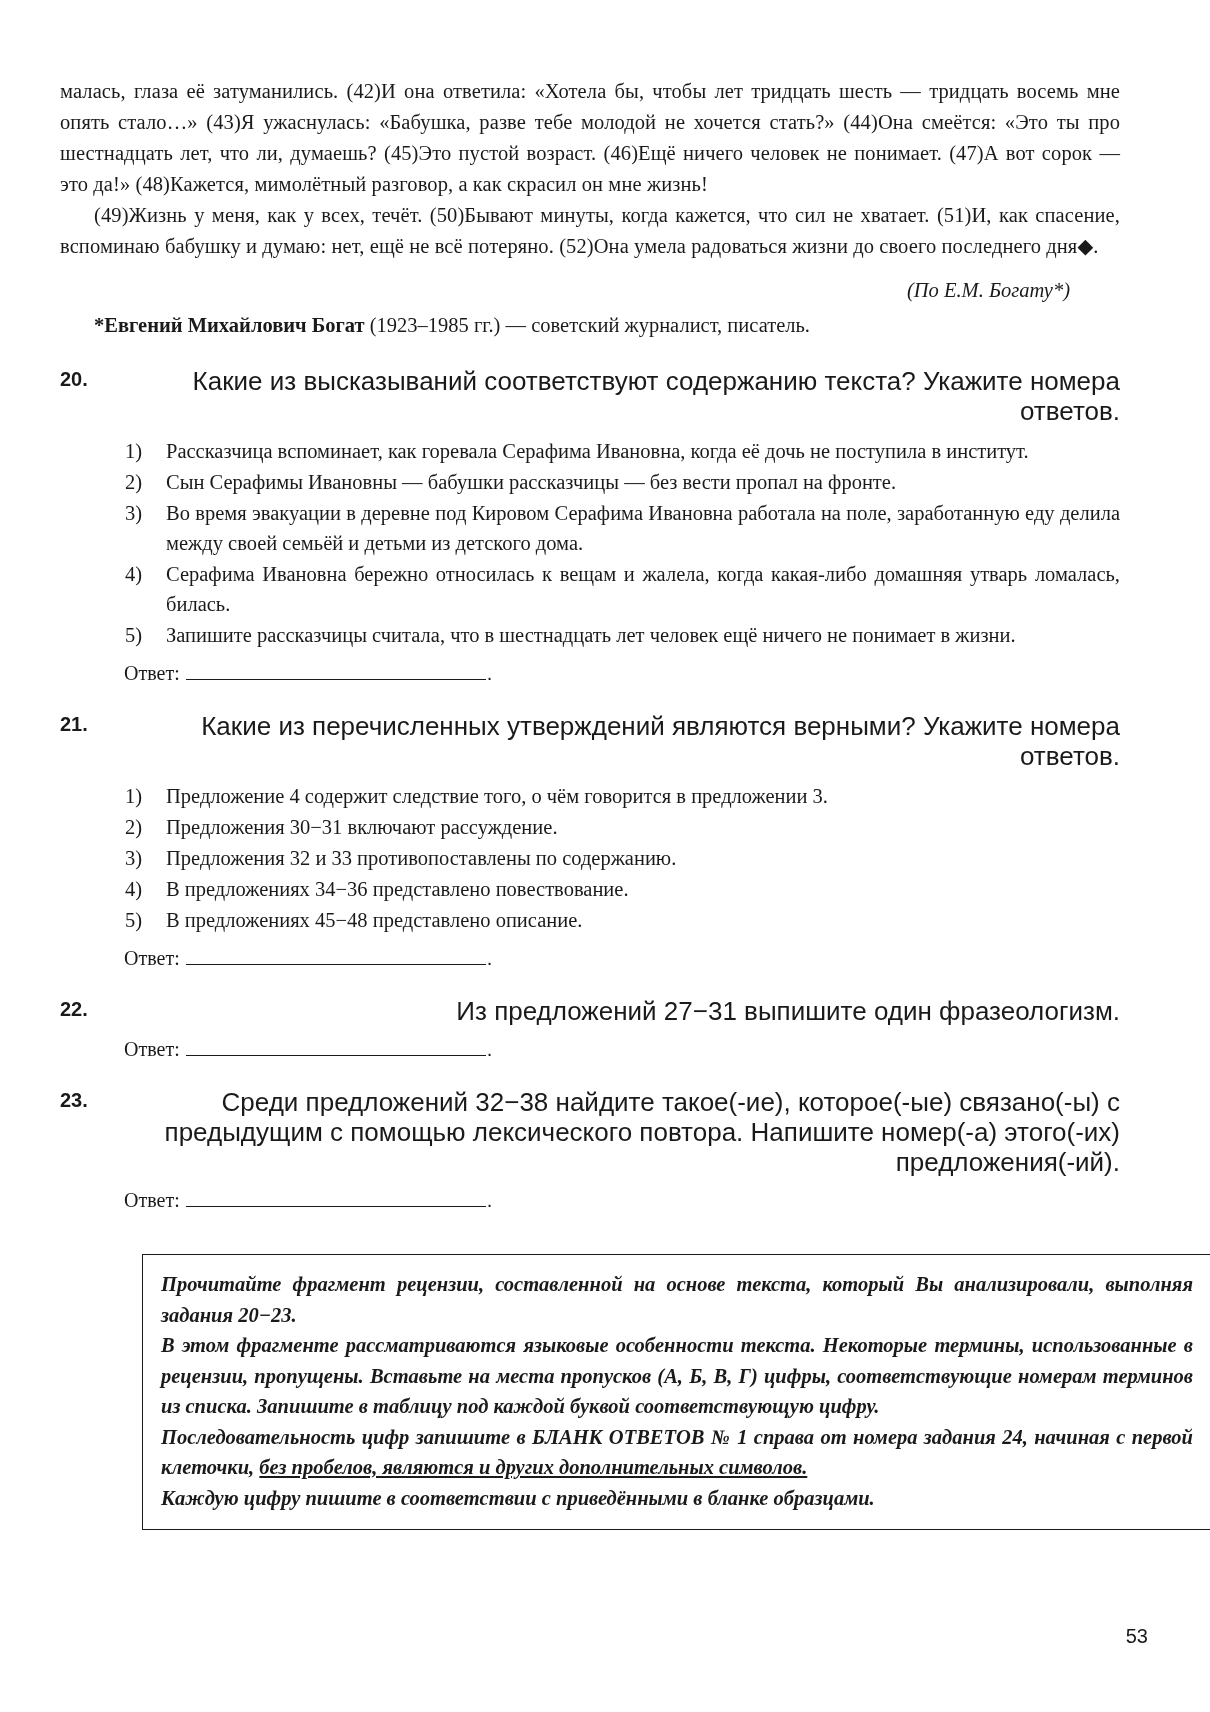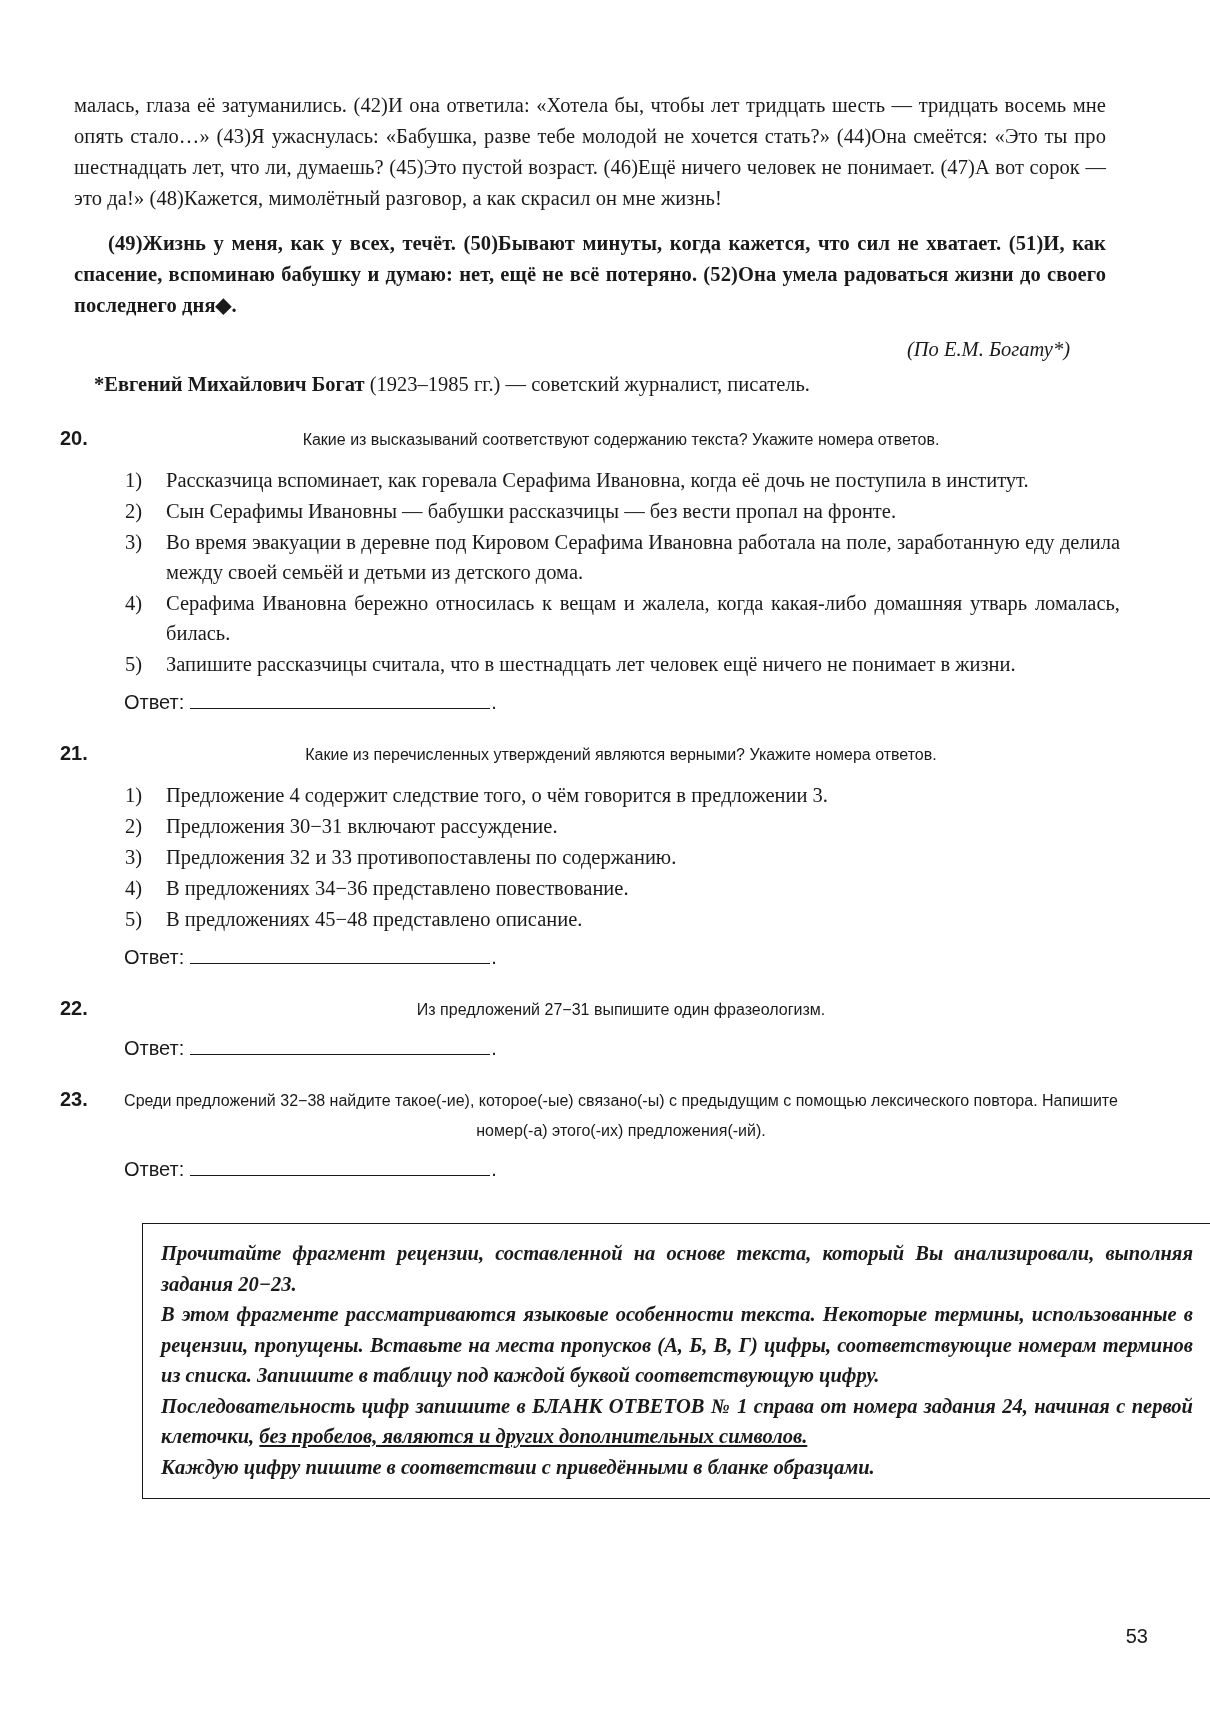--- a/index.html
+++ b/index.html
@@ -22,30 +22,29 @@
     height: 1712px;
     padding: 0;
   }
   .content {
     position: absolute;
     left: 60px;
     top: 76px;
     width: 1060px;
   }
   p.body-text {
-    margin: 14px;
+    margin: 0;
     font-size: 20.5px;
     line-height: 31px;
     text-align: justify;
     text-justify: inter-word;
     letter-spacing: 0.1px;
   }
   p.body-text.indent {
     text-indent: 34px;
-    font-weight: bold;
   }
   .author-line {
     margin-top: 17px;
     font-size: 20.5px;
     font-style: italic;
     font-weight: normal;
     text-align: right;
     padding-right: 50px;
   }
   .footnote {
@@ -71,23 +70,23 @@
     width: 62px;
     flex: 0 0 62px;
     padding-left: 0px;
     padding-top: 2px;
   }
   .task-body {
     flex: 1 1 auto;
   }
   .task-prompt {
     font-family: "Liberation Sans", sans-serif;
-    font-size: 16px;
+    font-size: 26px;
     line-height: 30px;
-    text-align: center;
+    text-align: right;
   }
   ol.opts {
     list-style: none;
     margin: 10px 0 0 0;
     padding: 0;
   }
   ol.opts li {
     position: relative;
     padding-left: 44px;
     font-size: 20.5px;
@@ -103,21 +102,21 @@
     font-size: 20.5px;
   }
   .answer-line {
     margin-top: 12px;
     font-family: "Liberation Sans", sans-serif;
     font-size: 20px;
     display: flex;
     align-items: baseline;
     padding-left: 2px;
   }
-  .answer-label { margin-right: 6px; }
+  .answer-label { margin-right: 6px; font-family: Liberation Serif, serif; }
   .answer-rule {
     display: inline-block;
     width: 300px;
     border-bottom: 1.4px solid #1a1a1a;
     height: 15px;
     margin-right: 1px;
   }
   .answer-dot { font-size: 20px; }
   .task-22-note {
     position: relative;

